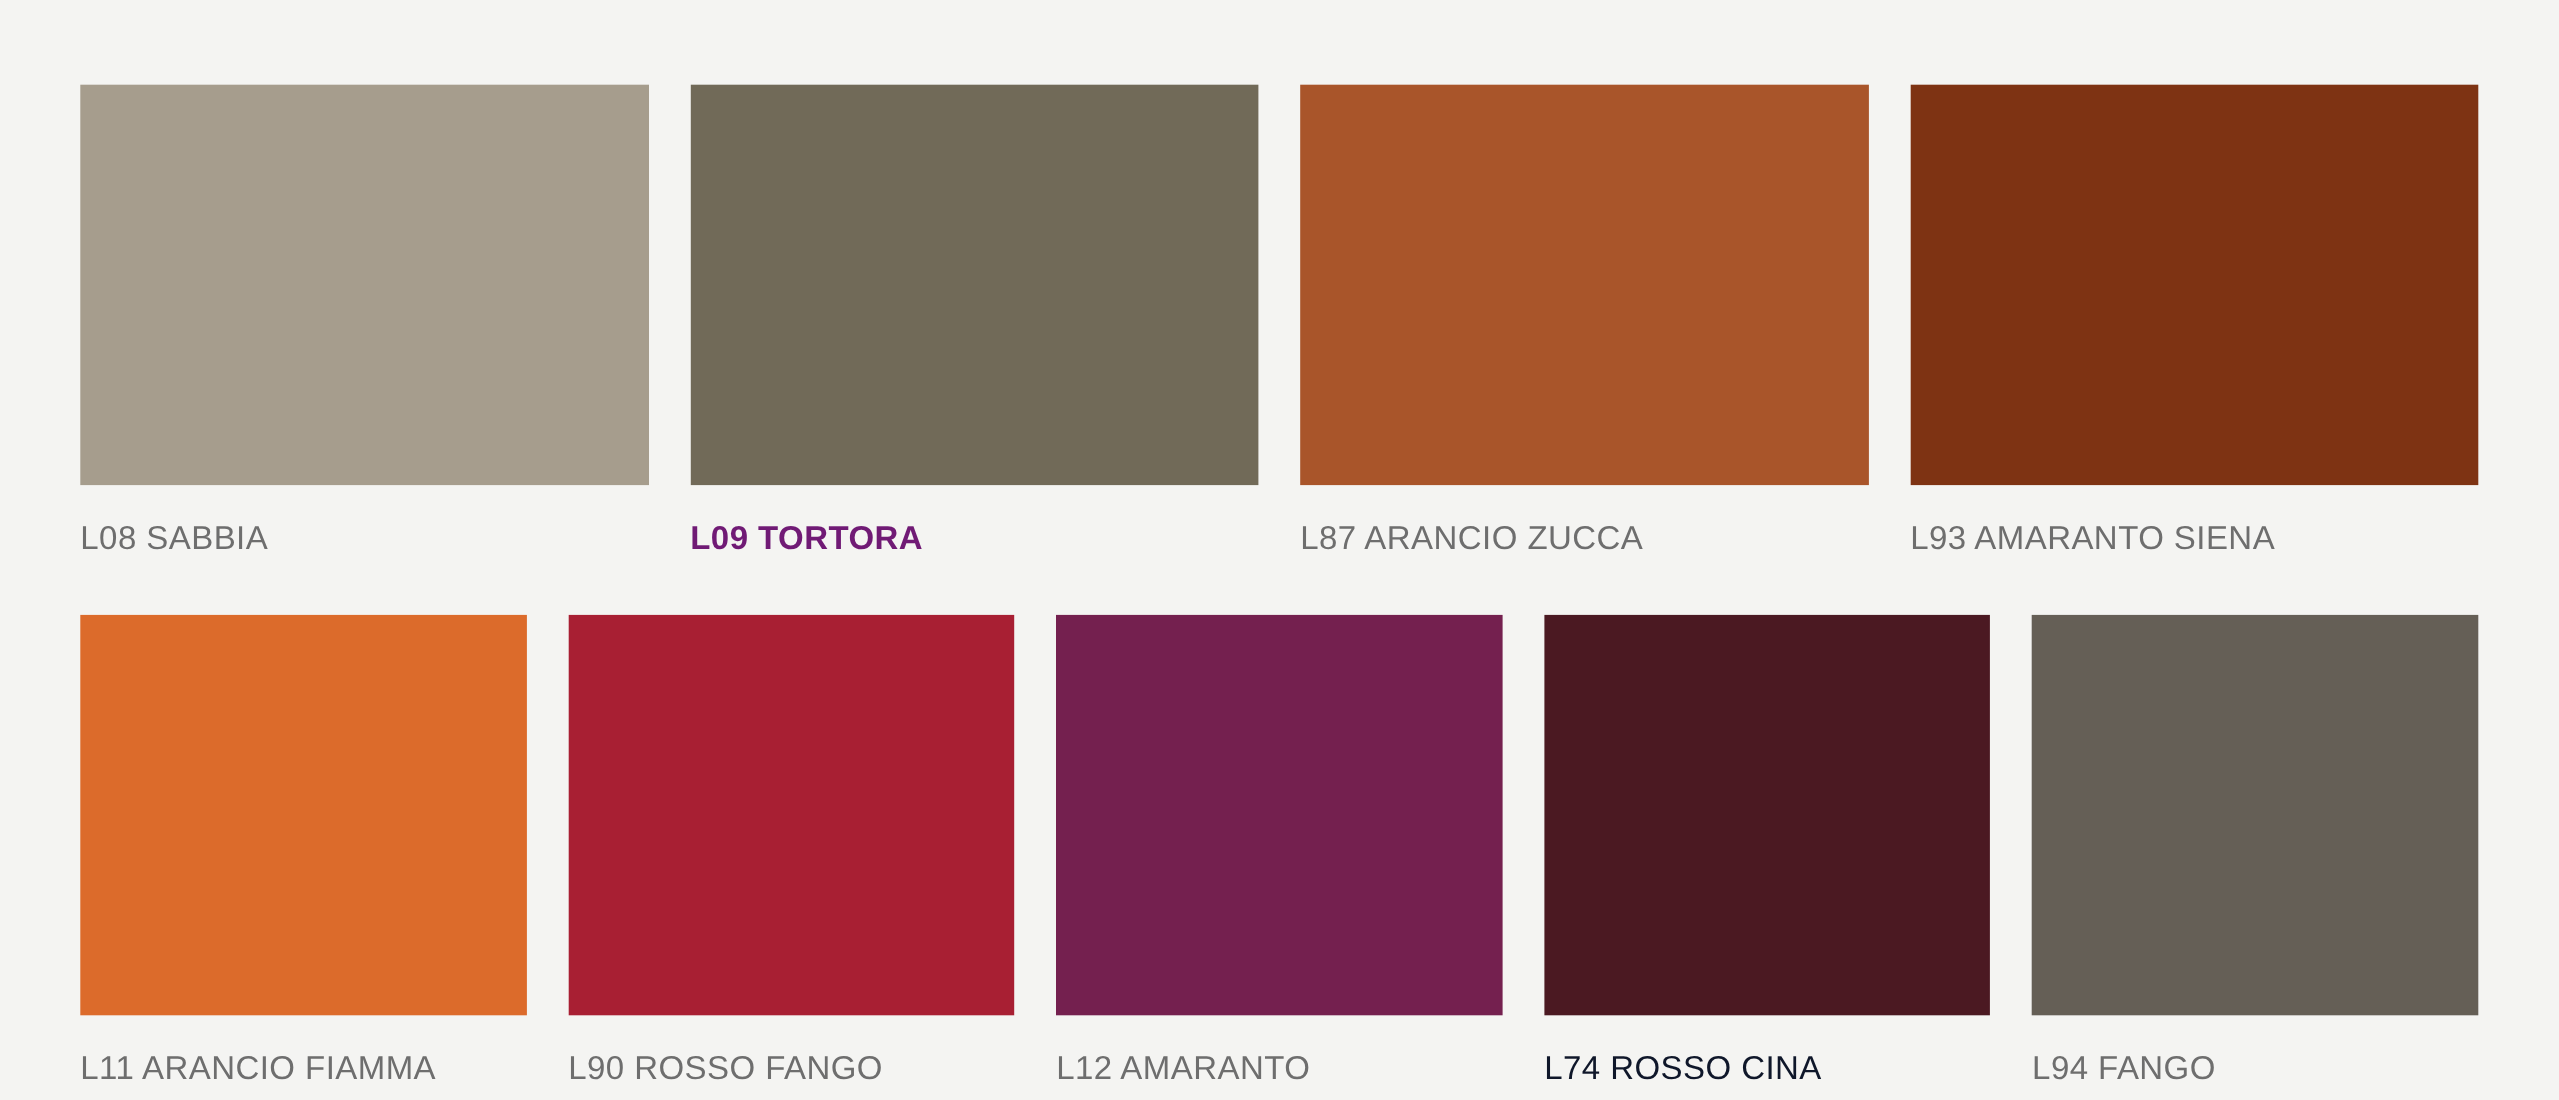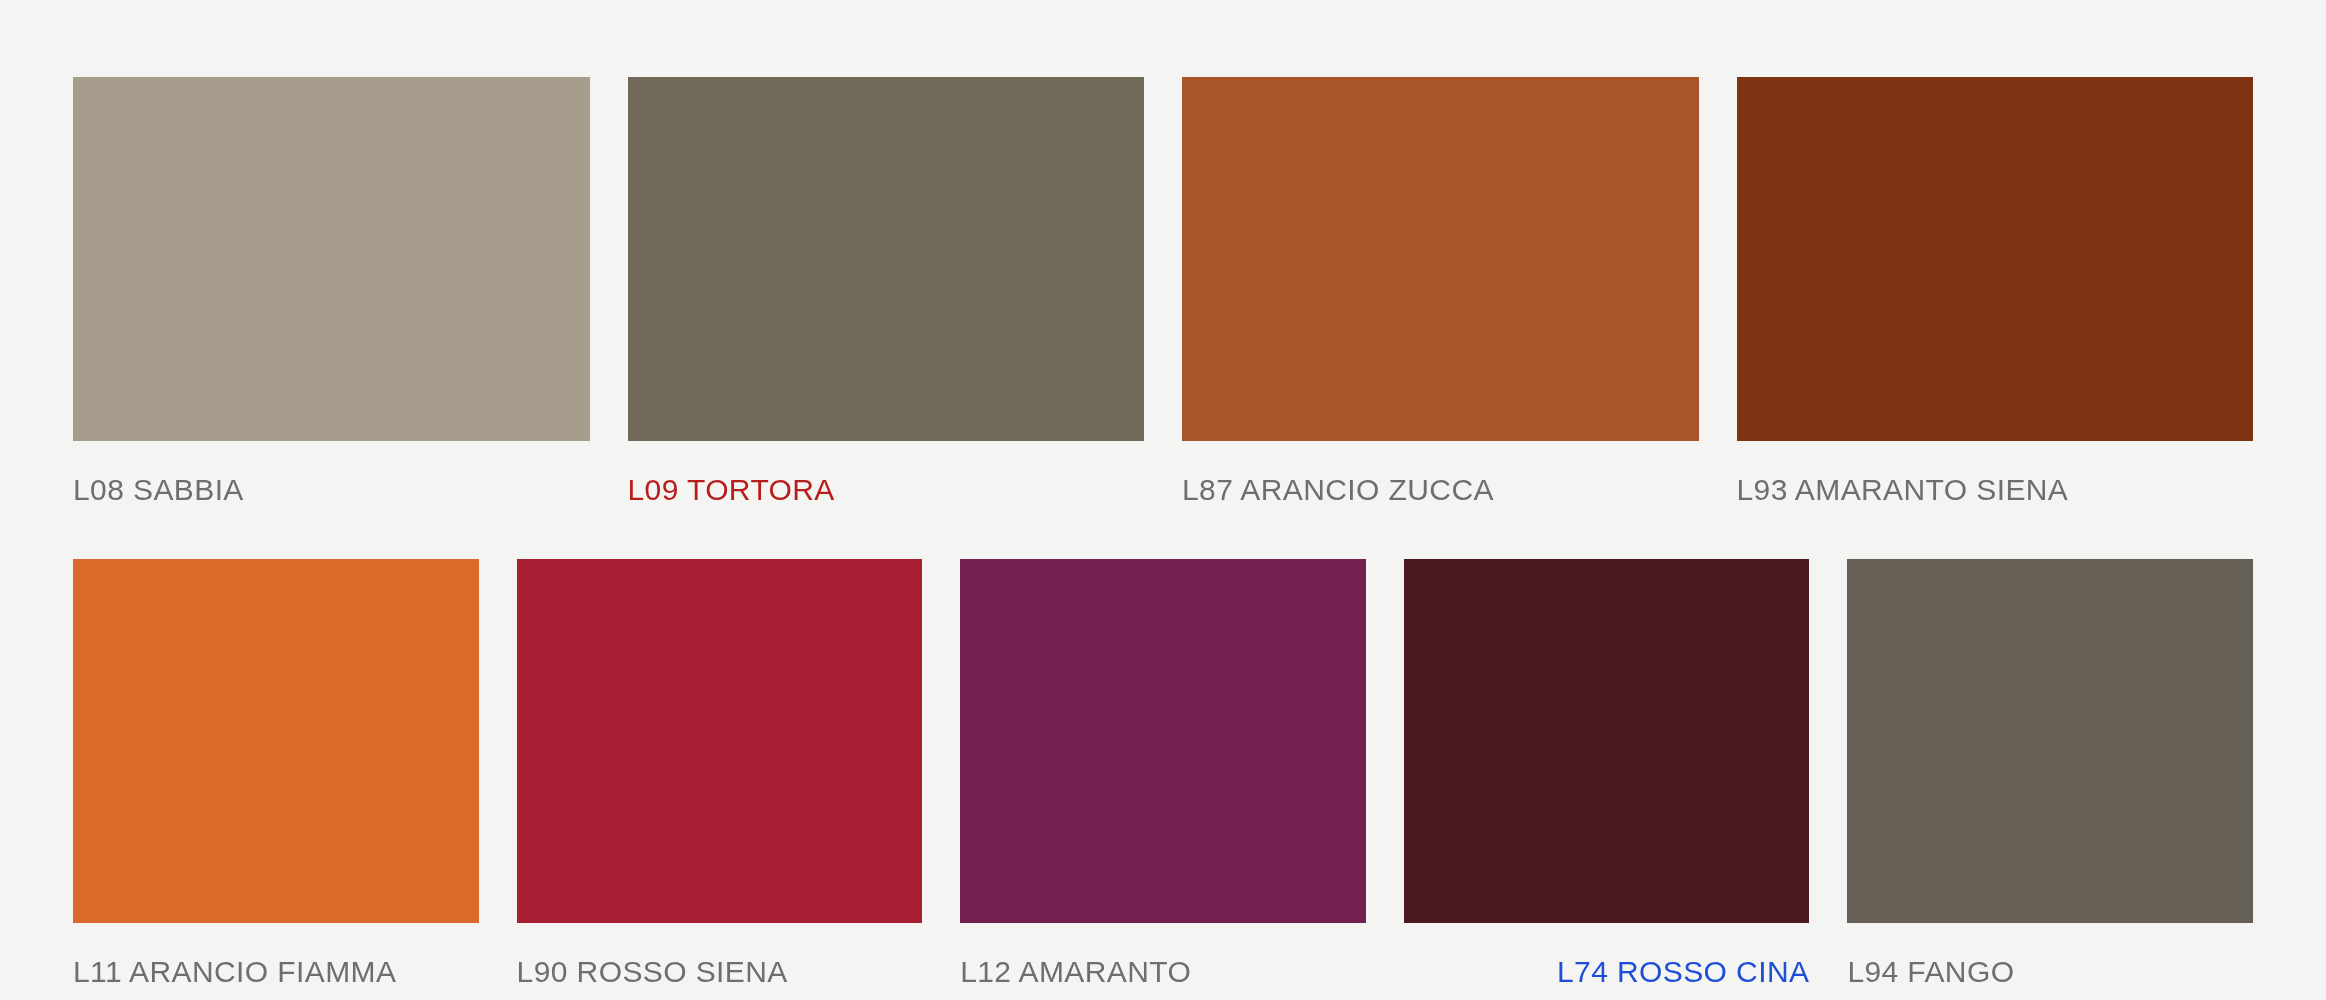--- a/index.html
+++ b/index.html
@@ -61,48 +61,48 @@
 
 <div id="palette-grid">
 
   <div class="palette-row">
     <div class="swatch-cell">
       <div class="swatch-chip" style="background-color: rgb(166, 157, 141);"></div>
       <div class="swatch-label" style="color: rgb(110, 110, 110);">L08 SABBIA</div>
     </div>
     <div class="swatch-cell">
       <div class="swatch-chip" style="background-color: rgb(113, 106, 88);"></div>
-      <div class="swatch-label" style="color: #b91c1c;">L09 TORTORA</div>
+      <div class="swatch-label" style="color: #701a75; font-weight: bold;">L09 TORTORA</div>
     </div>
     <div class="swatch-cell">
       <div class="swatch-chip" style="background-color: rgb(169, 85, 42);"></div>
       <div class="swatch-label" style="color: rgb(110, 110, 110);">L87 ARANCIO ZUCCA</div>
     </div>
     <div class="swatch-cell">
       <div class="swatch-chip" style="background-color: rgb(126, 51, 19);"></div>
       <div class="swatch-label" style="color: rgb(110, 110, 110);">L93 AMARANTO SIENA</div>
     </div>
   </div>
 
   <div class="palette-row">
     <div class="swatch-cell">
       <div class="swatch-chip" style="background-color: rgb(220, 107, 43);"></div>
       <div class="swatch-label" style="color: rgb(110, 110, 110);">L11 ARANCIO FIAMMA</div>
     </div>
     <div class="swatch-cell">
       <div class="swatch-chip" style="background-color: rgb(168, 31, 51);"></div>
-      <div class="swatch-label" style="color: rgb(110, 110, 110);">L90 ROSSO SIENA</div>
+      <div class="swatch-label" style="color: rgb(110, 110, 110);">L90 ROSSO FANGO</div>
     </div>
     <div class="swatch-cell">
       <div class="swatch-chip" style="background-color: rgb(116, 32, 79);"></div>
       <div class="swatch-label" style="color: rgb(110, 110, 110);">L12 AMARANTO</div>
     </div>
     <div class="swatch-cell">
       <div class="swatch-chip" style="background-color: rgb(75, 25, 34);"></div>
-      <div class="swatch-label" style="color: #1d4ed8; text-align: right;">L74 ROSSO CINA</div>
+      <div class="swatch-label" style="color: #0f172a;">L74 ROSSO CINA</div>
     </div>
     <div class="swatch-cell">
       <div class="swatch-chip" style="background-color: rgb(101, 95, 86);"></div>
       <div class="swatch-label" style="color: rgb(110, 110, 110);">L94 FANGO</div>
     </div>
   </div>
 
 </div>
 
 </body></html>

